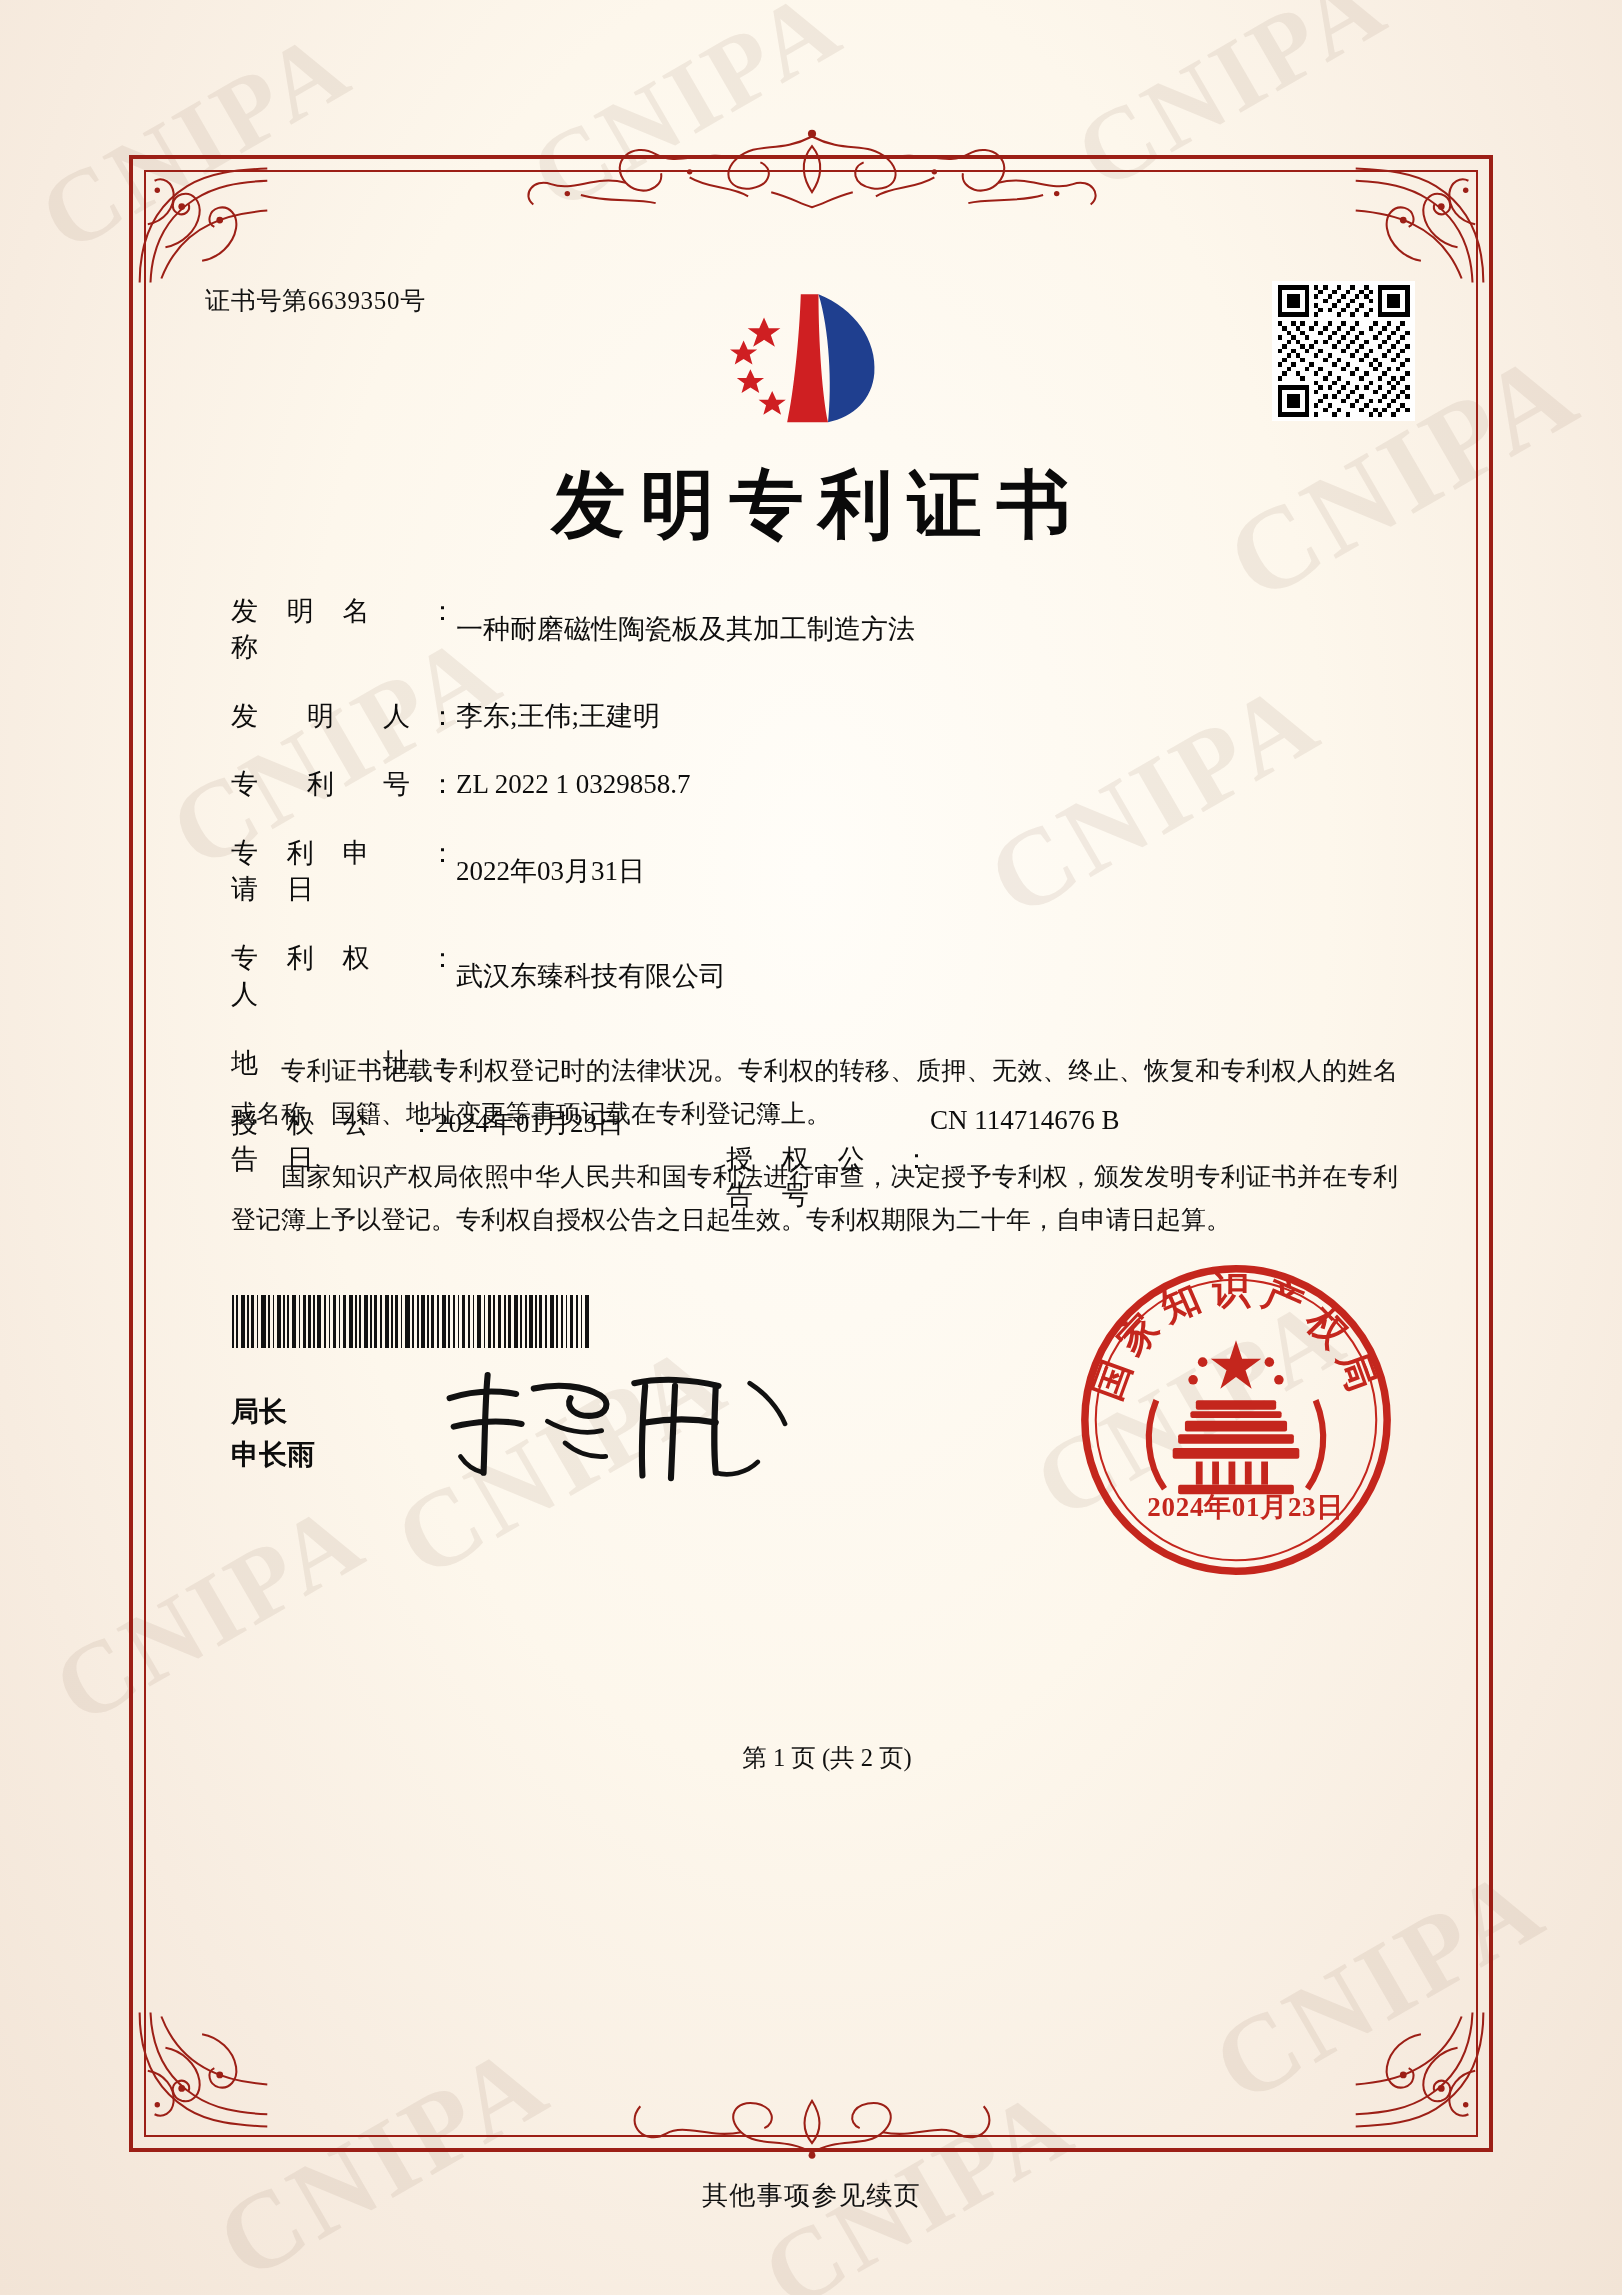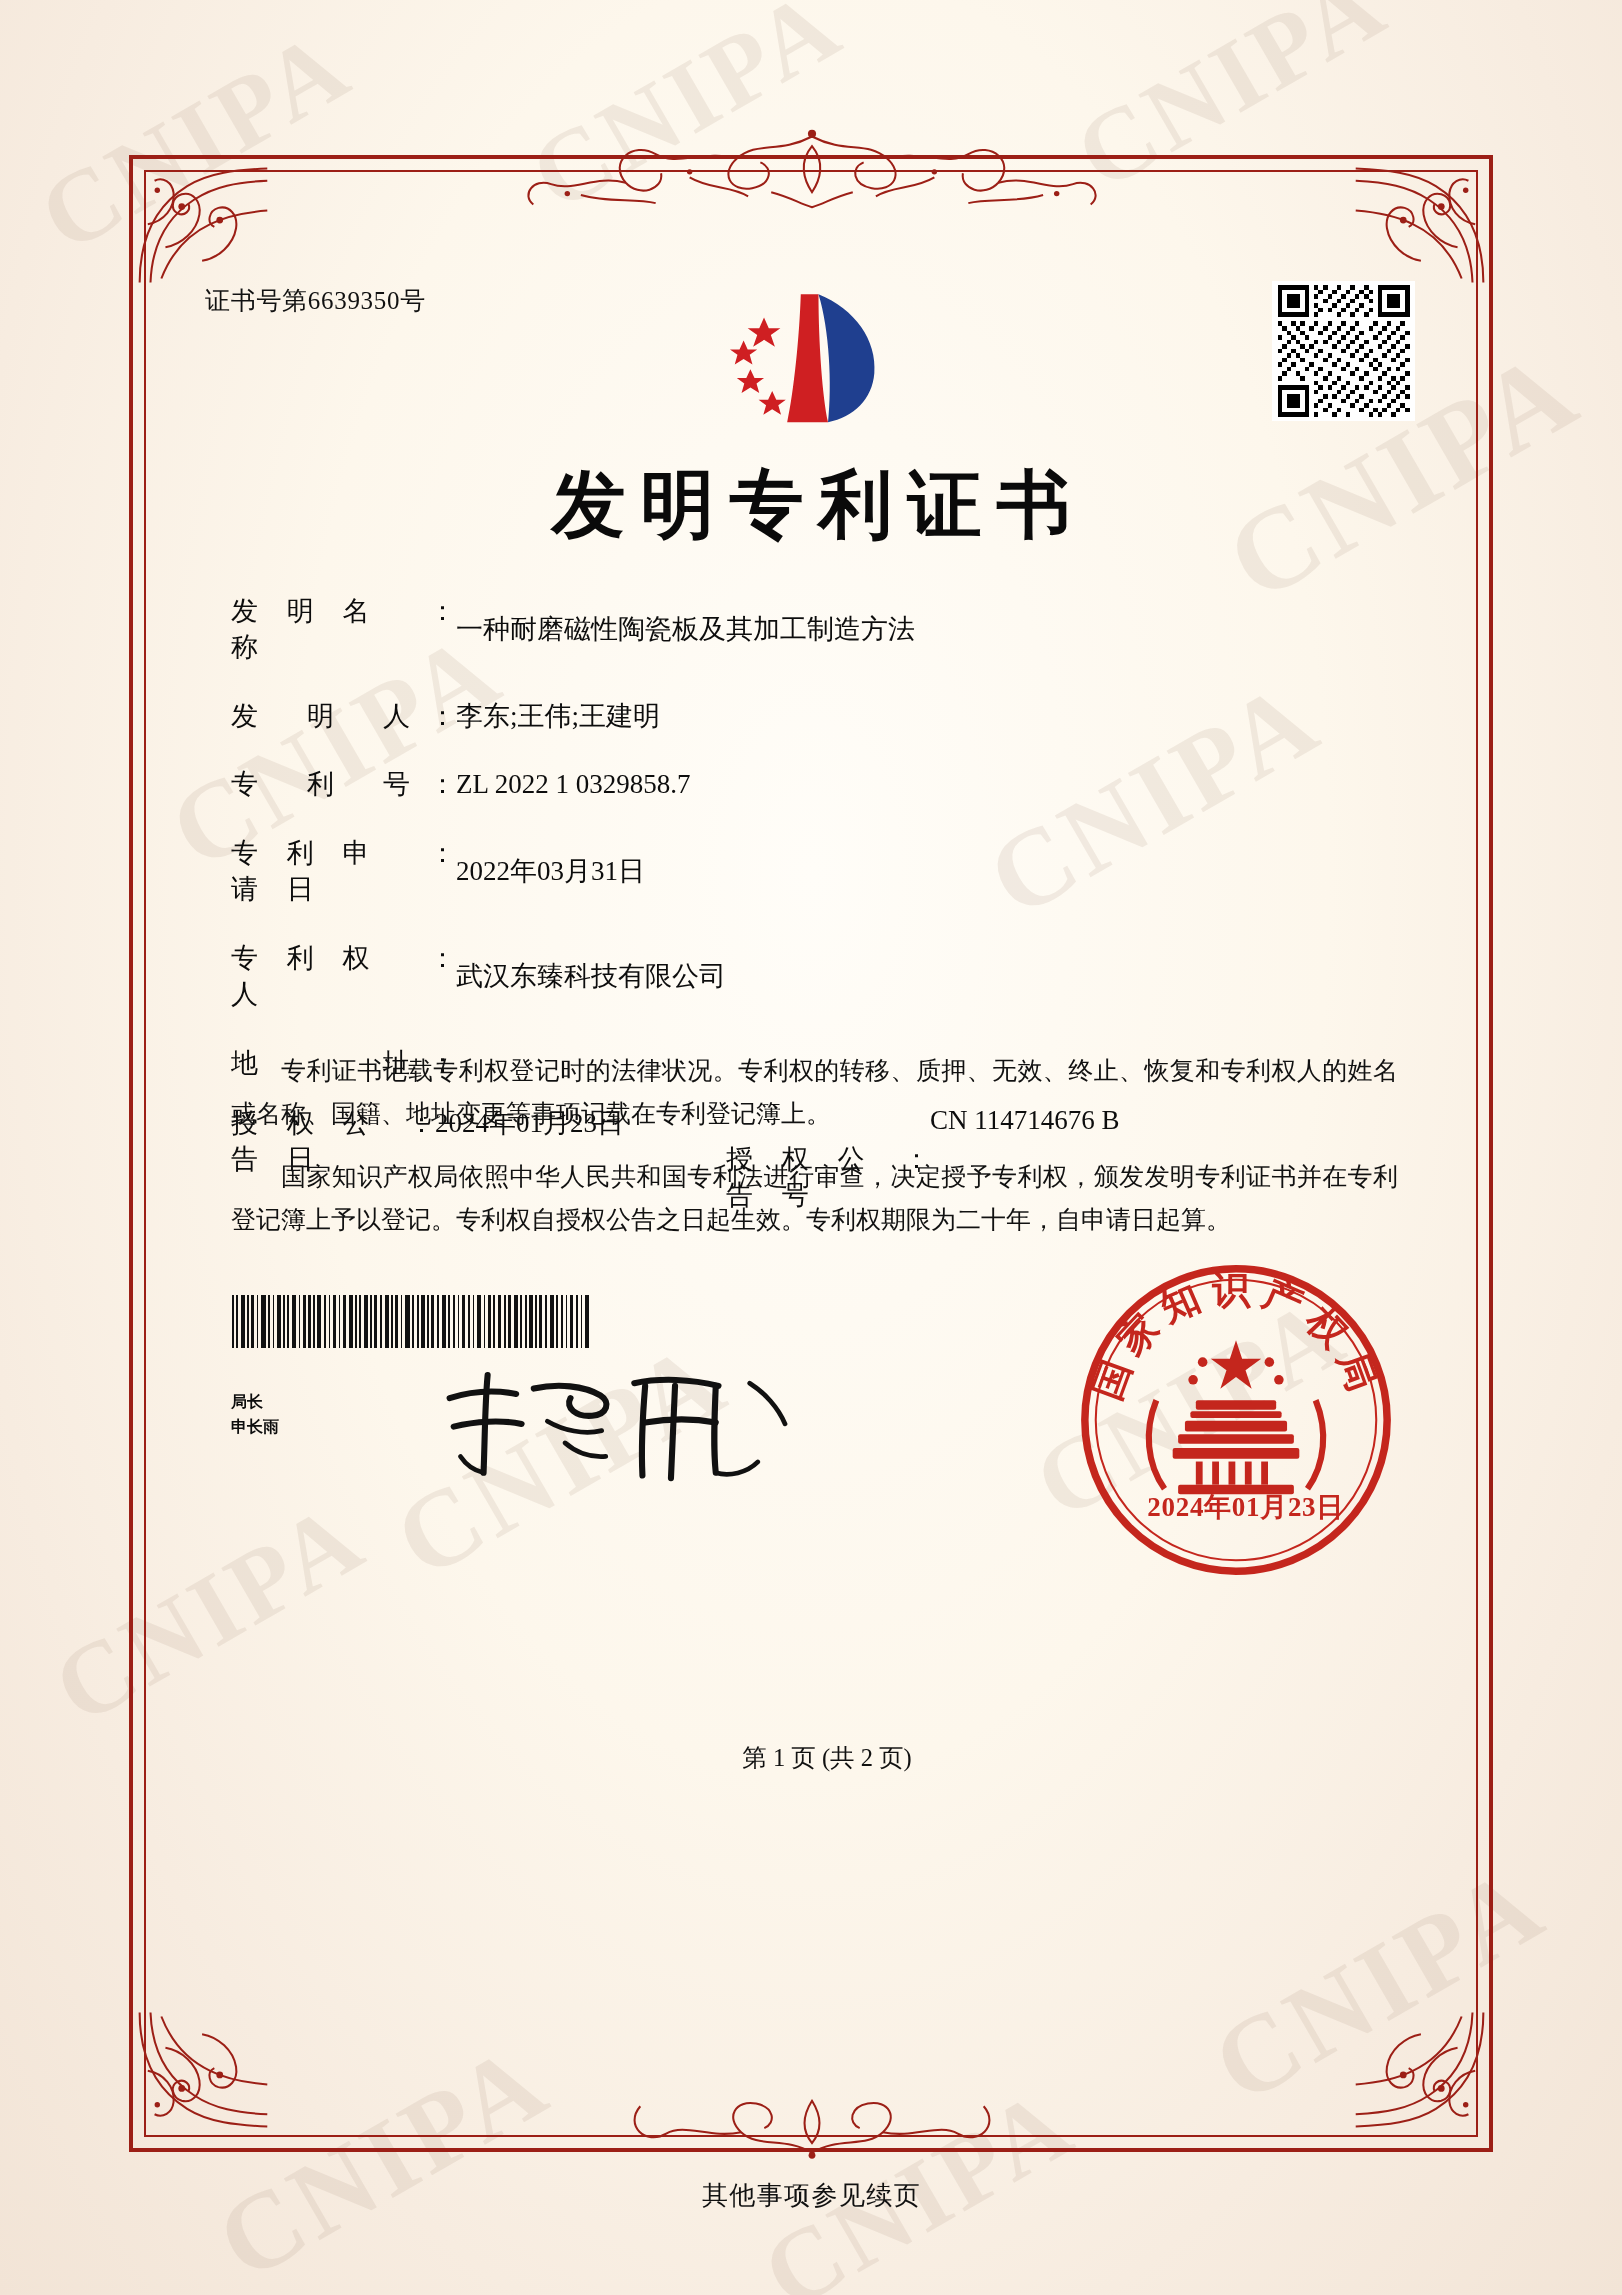--- a/index.html
+++ b/index.html
@@ -199,21 +199,21 @@
     top: 1125px;
     width: 477px;
     height: 53px;
   }
 
   
   .sig-label {
     position: absolute;
     left: 87px;
     top: 1220px;
-    font-size: 16px;
+    font-size: 28px;
     line-height: 1.55;
     color: #0d0d0d;
     font-weight: bold;
   }
   .sig-hand {
     position: absolute;
     left: 286px;
     top: 1186px;
     width: 395px;
     height: 129px;

